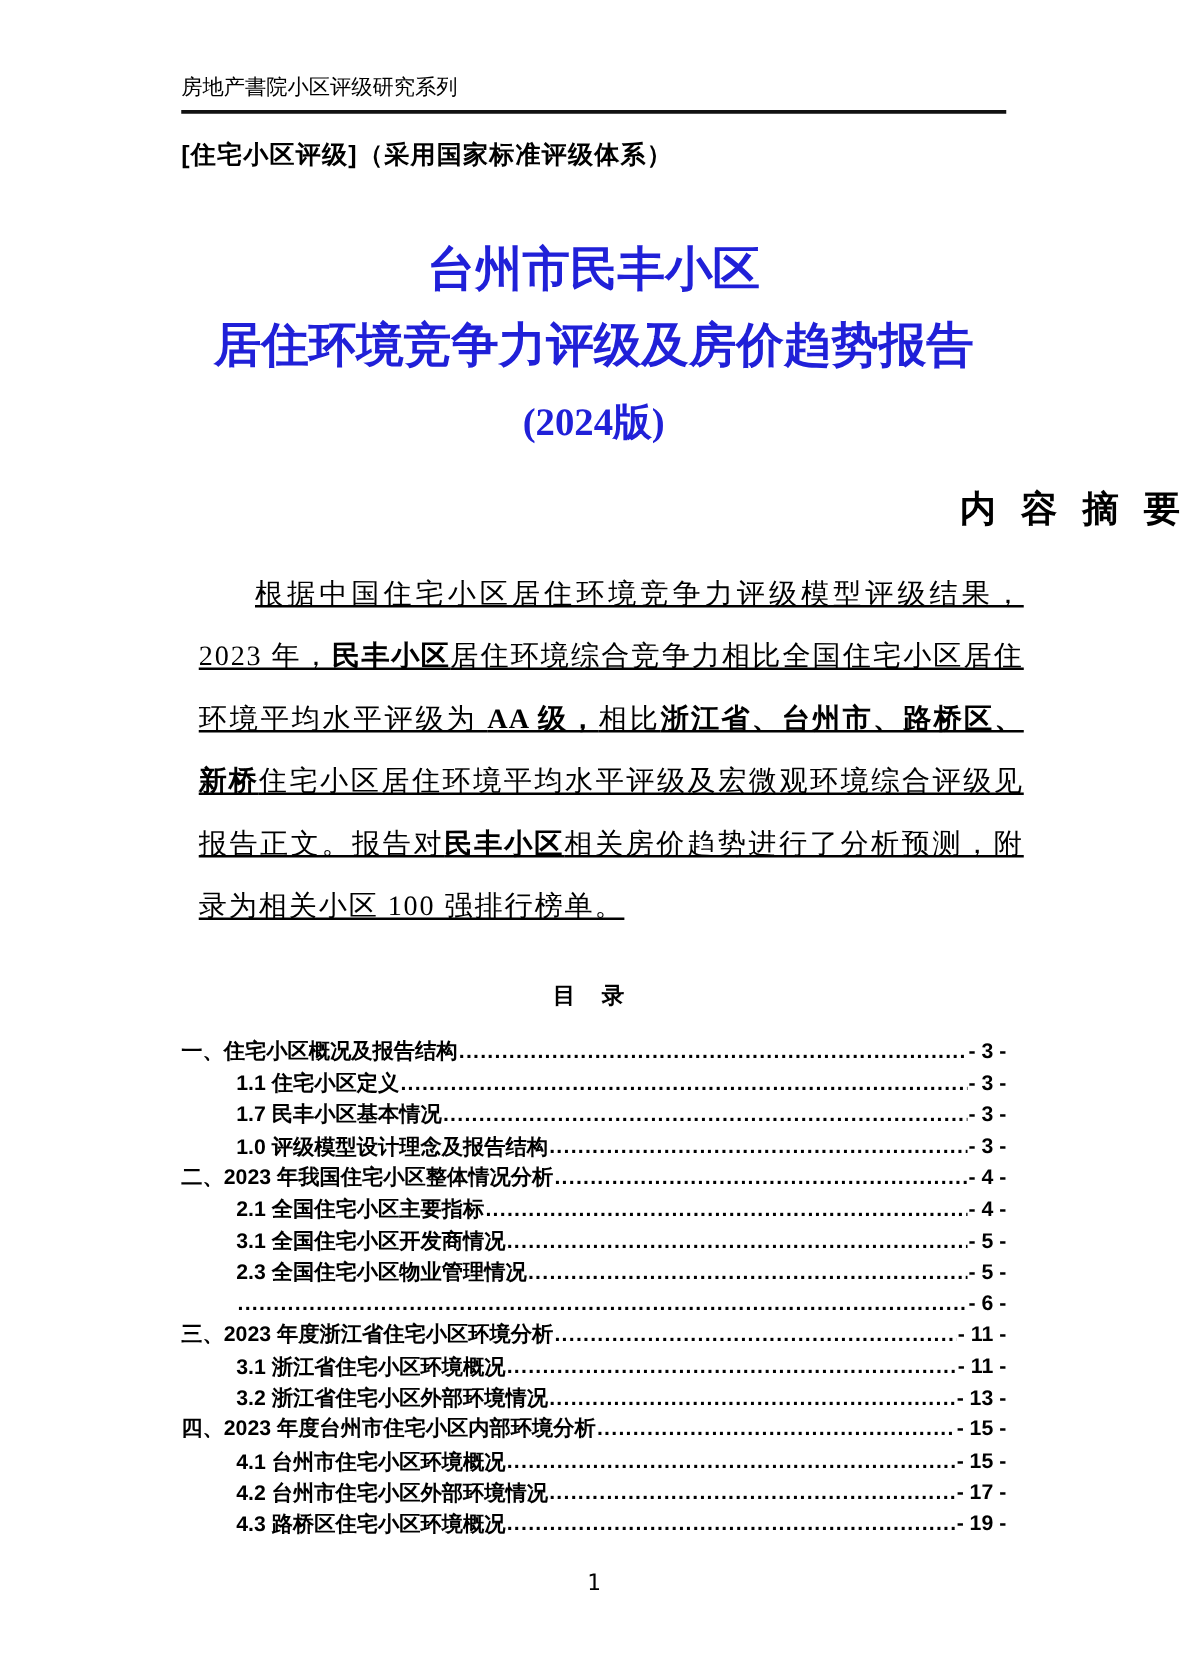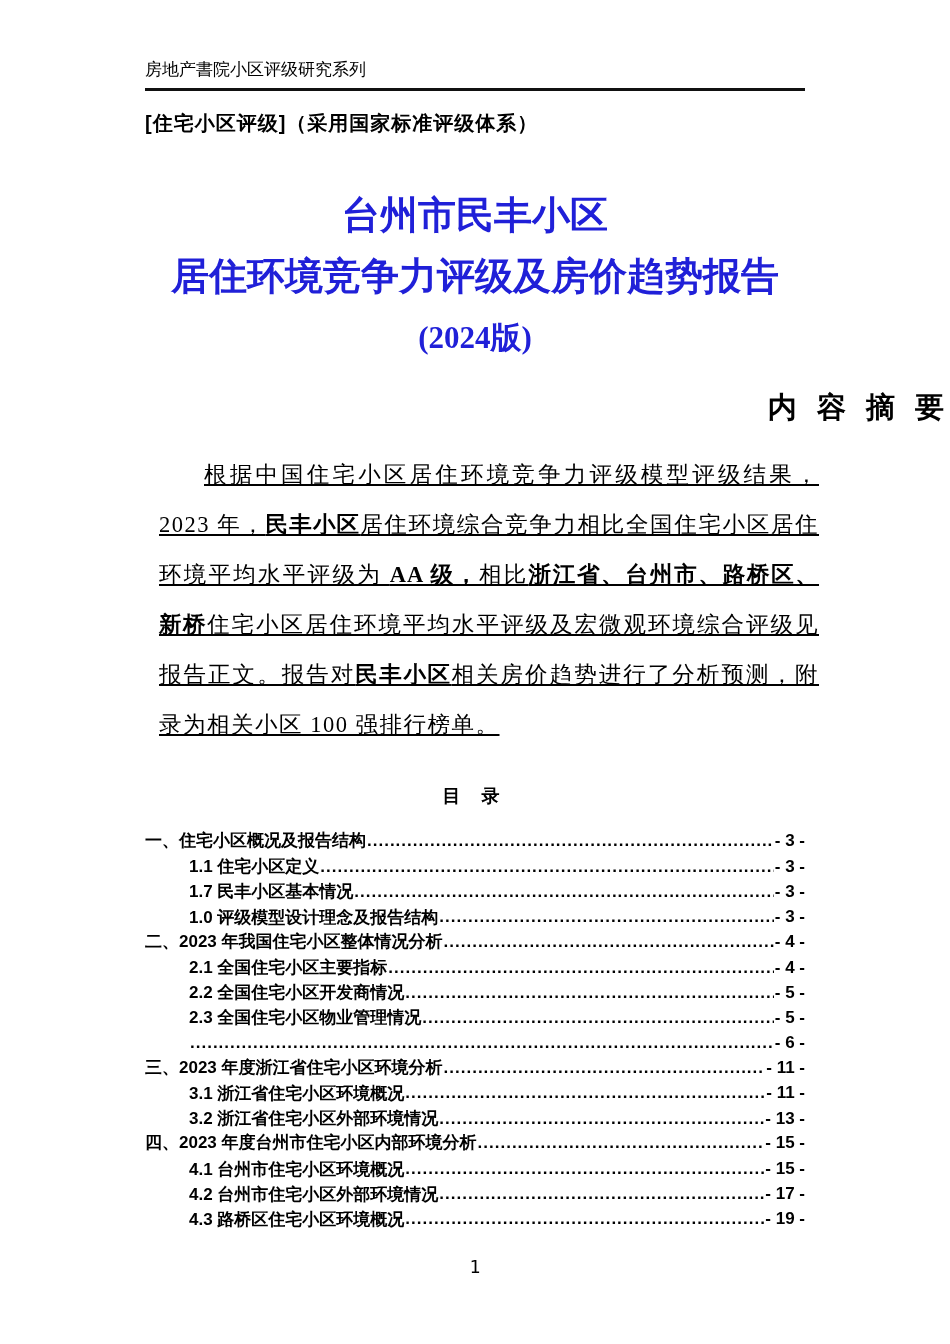--- a/index.html
+++ b/index.html
@@ -165,21 +165,21 @@
       <span class="toc-label">二、2023 年我国住宅小区整体情况分析</span>
       <span class="toc-dots"></span>
       <span class="toc-page">- 4 -</span>
     </div>
     <div class="toc-row lvl2">
       <span class="toc-label">2.1 全国住宅小区主要指标</span>
       <span class="toc-dots"></span>
       <span class="toc-page">- 4 -</span>
     </div>
     <div class="toc-row lvl2">
-      <span class="toc-label">2.2 全国住宅小区开发商情况</span>
+      <span class="toc-label">3.1 全国住宅小区开发商情况</span>
       <span class="toc-dots"></span>
       <span class="toc-page">- 5 -</span>
     </div>
     <div class="toc-row lvl2">
       <span class="toc-label">2.3 全国住宅小区物业管理情况</span>
       <span class="toc-dots"></span>
       <span class="toc-page">- 5 -</span>
     </div>
     <div class="toc-row lvl2">
       <span class="toc-dots"></span>

